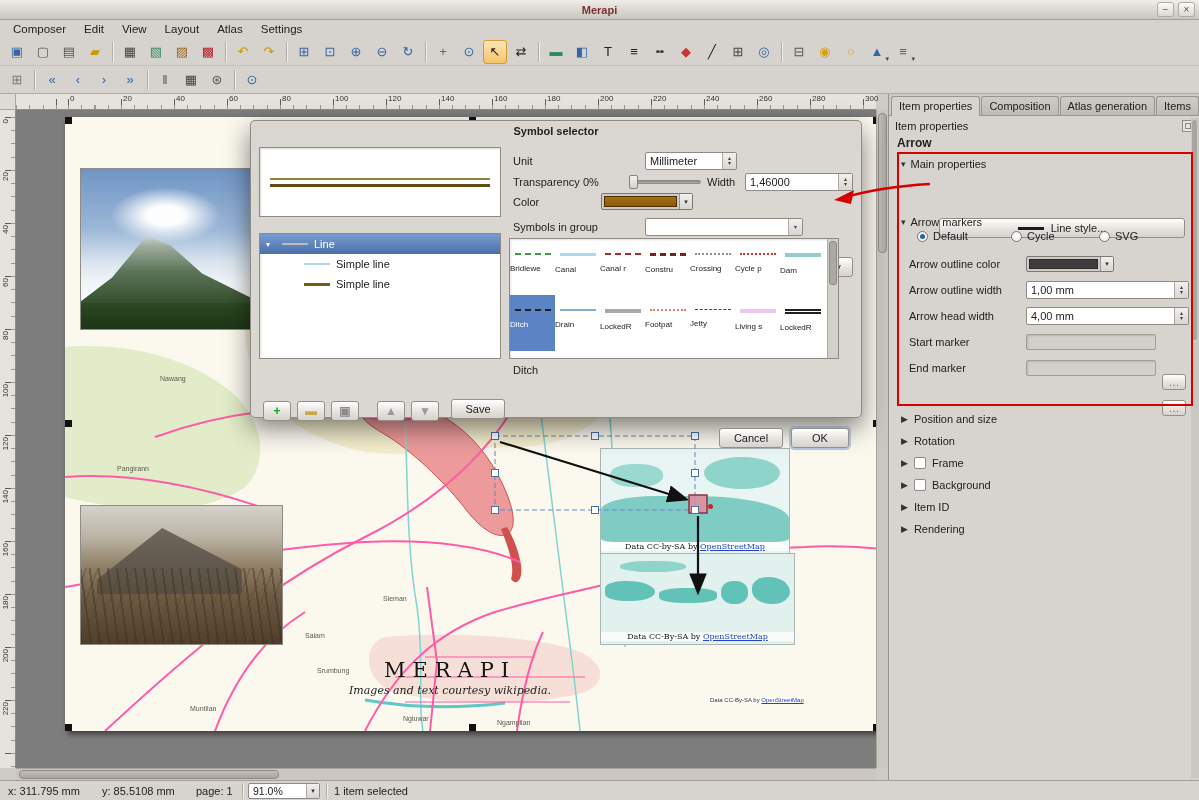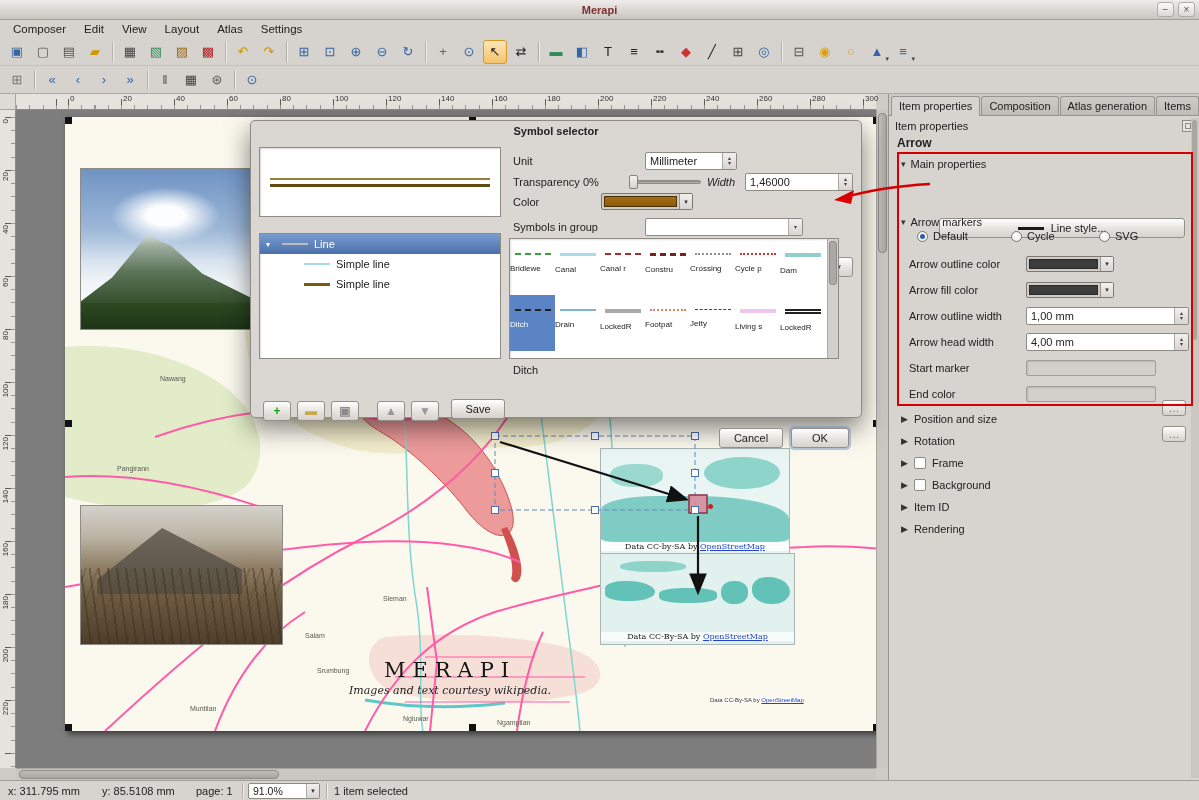--- a/index.html
+++ b/index.html
@@ -542,27 +542,20 @@
       </div>
     <div class="pp fields" style="left:8px;top:158px;">
         <div class="p-row">
           <div class="p-label">Arrow outline color</div>
           <div class="color-btn2">
             <div class="cswatch2" style="background: rgb(60, 60, 60);"></div>
             <div class="carrow2">▾</div>
           </div>
         </div>
         <div class="p-row">
-          <div class="p-label">Arrow fill color</div>
-          <div class="color-btn2">
-            <div class="cswatch2" style="background: rgb(60, 60, 60);"></div>
-            <div class="carrow2">▾</div>
-          </div>
-        </div>
-        <div class="p-row">
           <div class="p-label">Arrow outline width</div>
           <div class="p-spin">
             <div class="spin-val">1,00 mm</div>
             <div class="spin-arrows">
               <i>▴</i>
               <i>▾</i>
             </div>
           </div>
         </div>
         <div class="p-row">
@@ -574,21 +567,21 @@
               <i>▾</i>
             </div>
           </div>
         </div>
         <div class="p-row">
           <div class="p-label">Start marker</div>
           <div class="p-file"></div>
           <div class="p-dots btn">…</div>
         </div>
         <div class="p-row">
-          <div class="p-label">End color</div>
+          <div class="p-label">End marker</div>
           <div class="p-file"></div>
           <div class="p-dots btn">…</div>
         </div>
       </div>
     <div class="pp sections" style="left:4px;top:314px;">
         <div class="sec-row">
           <div class="sec-tri">▶</div>
           <div class="sec-label">Position and size</div>
         </div>
         <div class="sec-row">
@@ -650,21 +643,21 @@
         <i>▴</i>
         <i>▾</i>
       </span>
   </div>
 
   <span class="dlab" style="left:262px;top:55px;">Transparency 0%</span>
   <div class="slider" style="left:378px;top:54px;">
     <div class="slider-track"></div>
     <div class="slider-handle"></div>
   </div>
-  <span class="dlab" style="left:456px;top:55px;font-style:italic;">Width</span>
+  <span class="dlab" style="left:456px;top:55px;">Width</span>
   <div class="p-spin" style="position:absolute;left:494px;top:52px;width:108px;">
     <span class="spin-val">1,46000</span>
     <span class="spin-arrows">
         <i>▴</i>
         <i>▾</i>
       </span>
   </div>
 
   <span class="dlab" style="left:262px;top:75px;">Color</span>
   <div class="color-btn" style="left:350px;top:72px;width:92px;">

